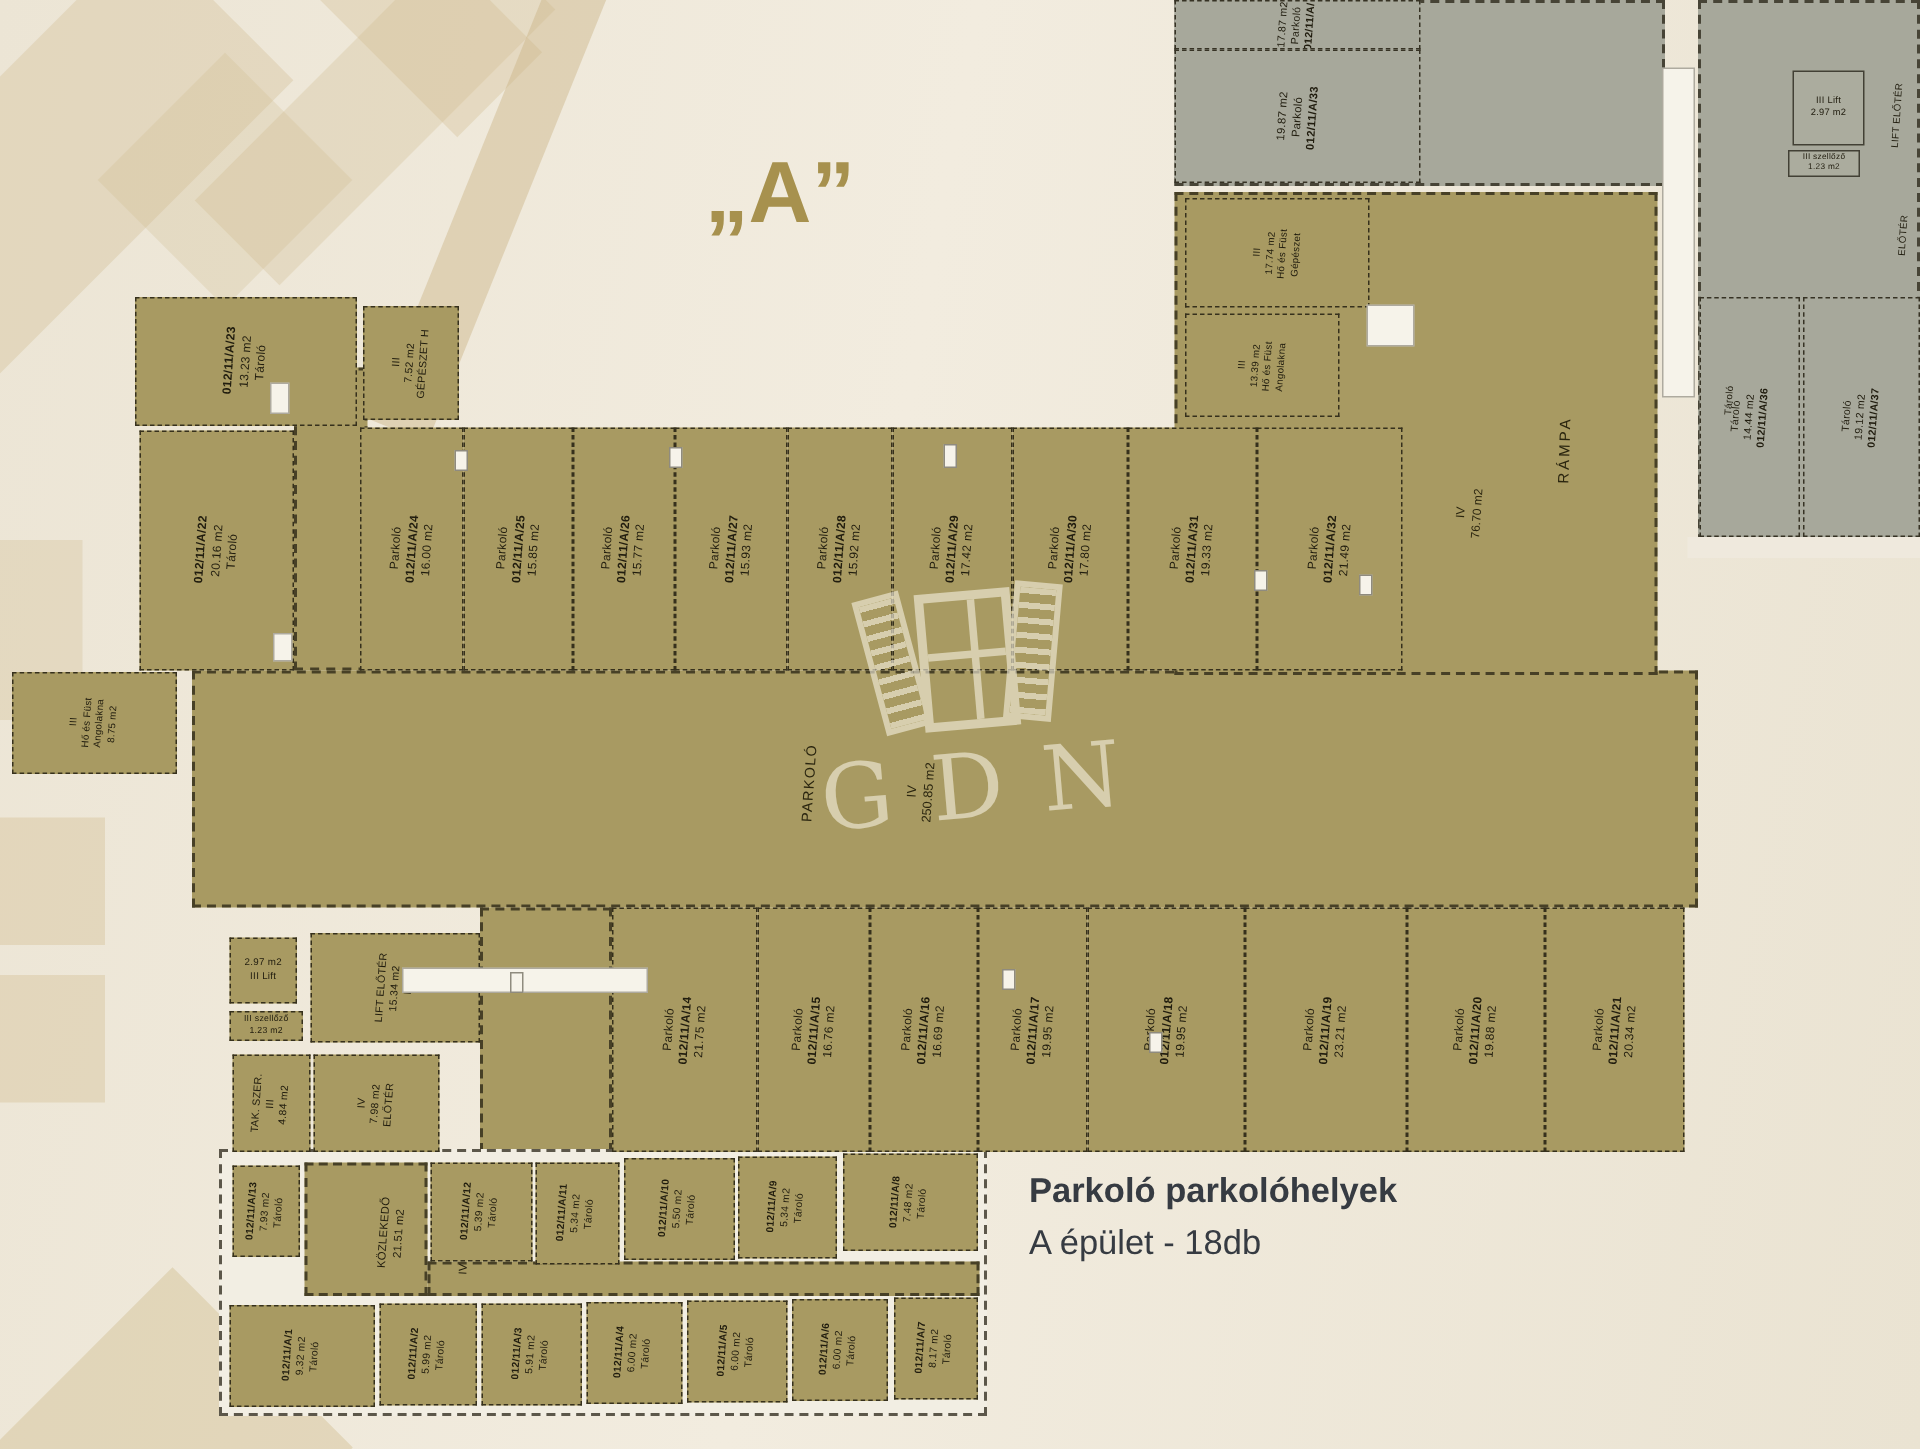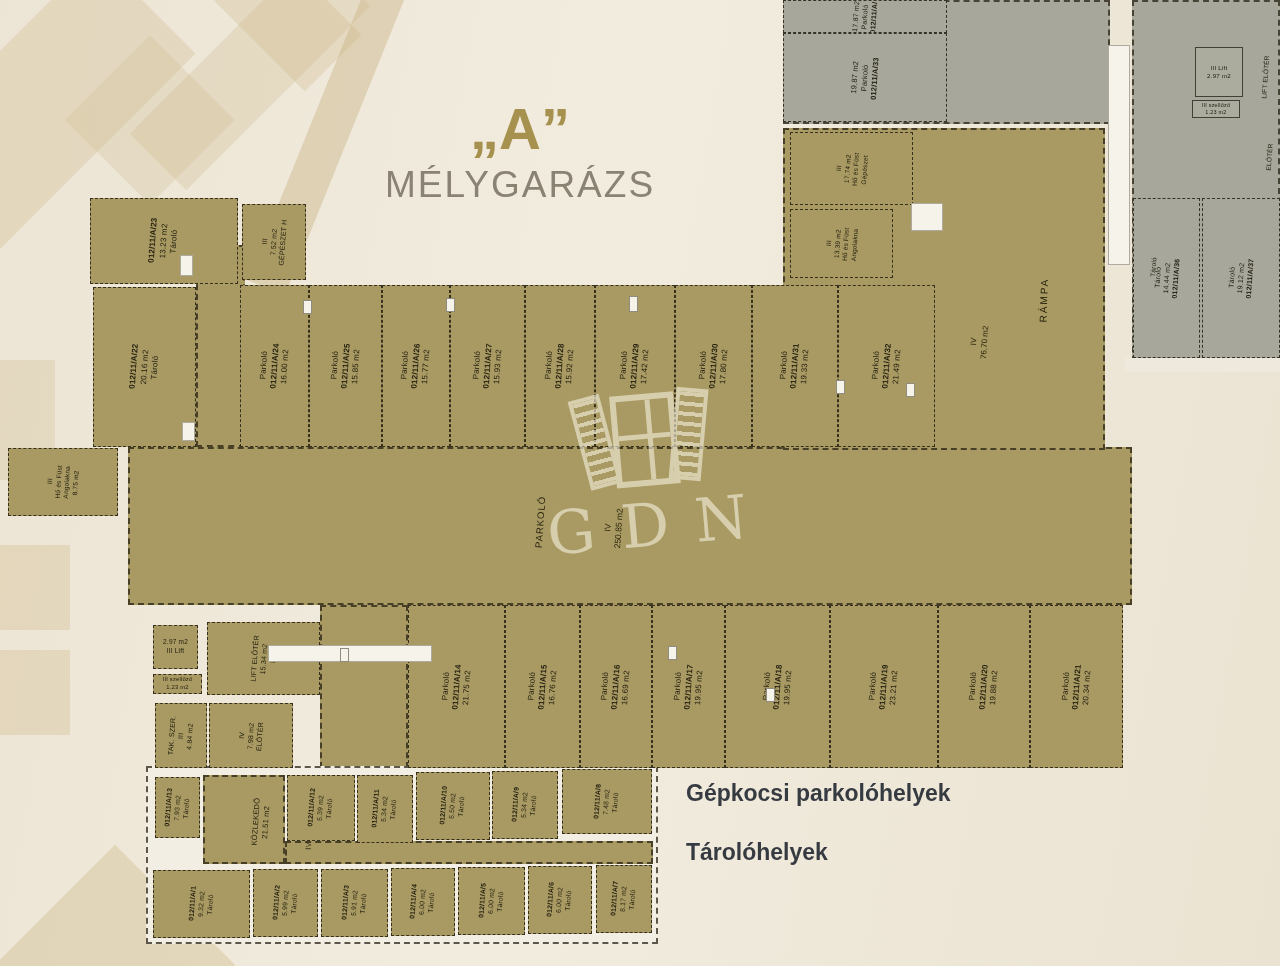--- a/index.html
+++ b/index.html
@@ -447,26 +447,25 @@
     <div>250.85 m2</div>
   </div>
   <div class="flabel" style="left:1044px;top:300px;transform:translate(-50%,-50%) rotate(-88deg);font-size:10px;letter-spacing:2px;">RÁMPA</div>
   <div class="flabel" style="left:980px;top:342px;transform:translate(-50%,-50%) rotate(-86deg);font-size:8px;">
     <div>IV</div>
     <div>76.70 m2</div>
   </div>
 
   <div id="title">
     <div class="bq">„A”</div>
-    <div class="l3">MÉLYGARÁZS</div>
   </div>
 
   <div id="legend">
-    <div class="b">Gépkocsi parkolóhelyek</div>
-    <div class="b gap">Tárolóhelyek</div>
+    <div class="b">Parkoló parkolóhelyek</div>
+    <div class="r">A épület - 18db</div>
   </div>
 
   <div id="watermark">
     <div class="wm-icon">
       <div class="wm-sh l"></div>
       <div class="wm-pane">
           <div class="h"></div>
           <div class="v"></div>
         </div>
       <div class="wm-sh r"></div>

